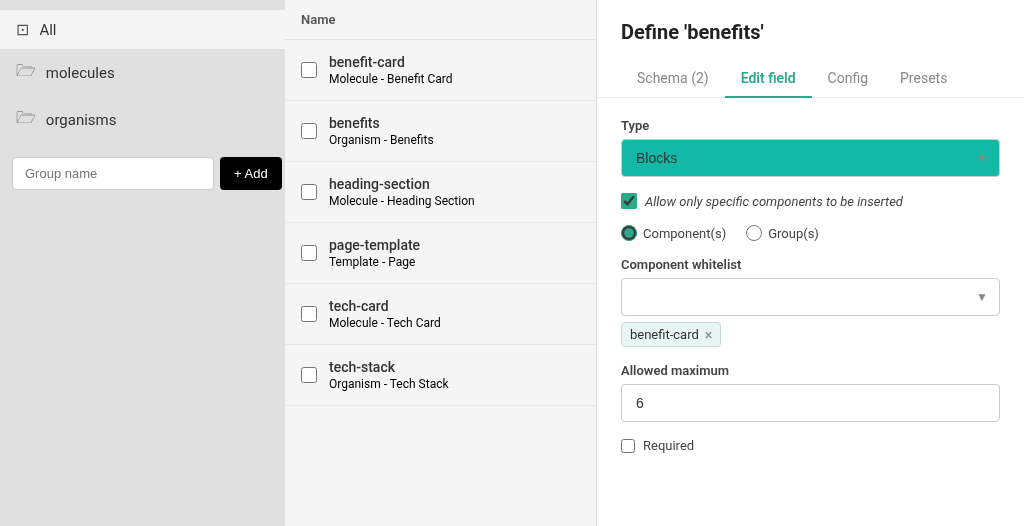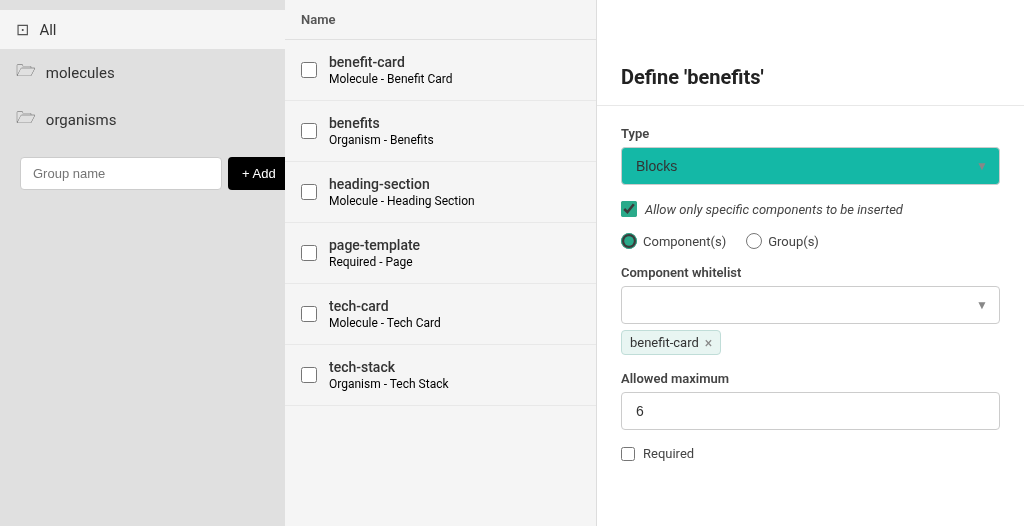--- a/index.html
+++ b/index.html
@@ -40,21 +40,21 @@
       font-size: 16px;
     }
 
     .sidebar-item .label {
       font-size: 15px;
       color: #333;
     }
 
     .sidebar-group-input {
       display: flex;
-      padding: 10px 20px;
+      padding: 10px 12px;
       gap: 6px;
       margin-top: 4px;
     }
 
     .sidebar-group-input input {
       flex: 1;
       padding: 8px 12px;
       border: 1px solid #ccc;
       border-radius: 4px;
       font-size: 13px;
@@ -121,21 +121,20 @@
       margin-top: 2px;
     }
 
     
     .right-panel {
       flex: 1;
       background: #fff;
       display: flex;
       flex-direction: column;
       overflow-y: auto;
-      justify-content: center;
     }
 
     .panel-header {
       padding: 20px 24px 0;
       border-bottom: 1px solid #e8e8e8;
     }
 
     .panel-title {
       font-size: 20px;
       font-weight: 700;
@@ -360,21 +359,21 @@
     <div class="list-item-text">
       <div class="name">heading-section</div>
       <div class="sub">Molecule - Heading Section</div>
     </div>
   </div>
 
   <div class="list-item">
     <input type="checkbox" style="">
     <div class="list-item-text">
       <div class="name">page-template</div>
-      <div class="sub">Required - Page</div>
+      <div class="sub">Template - Page</div>
     </div>
   </div>
 
   <div class="list-item">
     <input type="checkbox" style="">
     <div class="list-item-text">
       <div class="name">tech-card</div>
       <div class="sub">Molecule - Tech Card</div>
     </div>
   </div>
@@ -384,20 +383,26 @@
     <div class="list-item-text">
       <div class="name">tech-stack</div>
       <div class="sub">Organism - Tech Stack</div>
     </div>
   </div>
 </div>
 
 <div class="right-panel">
   <div class="panel-header">
     <div class="panel-title">Define 'benefits'</div>
+    <div class="tabs">
+      <div class="tab">Schema (2)</div>
+      <div class="tab active">Edit field</div>
+      <div class="tab">Config</div>
+      <div class="tab">Presets</div>
+    </div>
   </div>
 
   <div class="panel-body">
 
     <div>
       <div class="field-label">Type</div>
       <div class="select-wrapper">
         <select><option value="Blocks">Blocks</option><option value="Text">Text</option><option value="Number">Number</option><option value="Boolean">Boolean</option><option value="Array">Array</option><option value="Object">Object</option></select>
         <span class="select-arrow">▼</span>
       </div>

